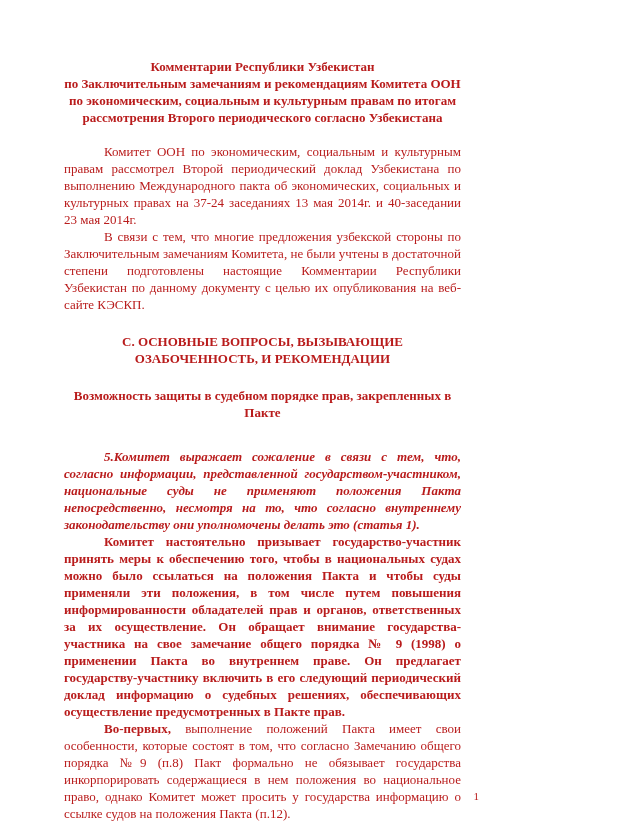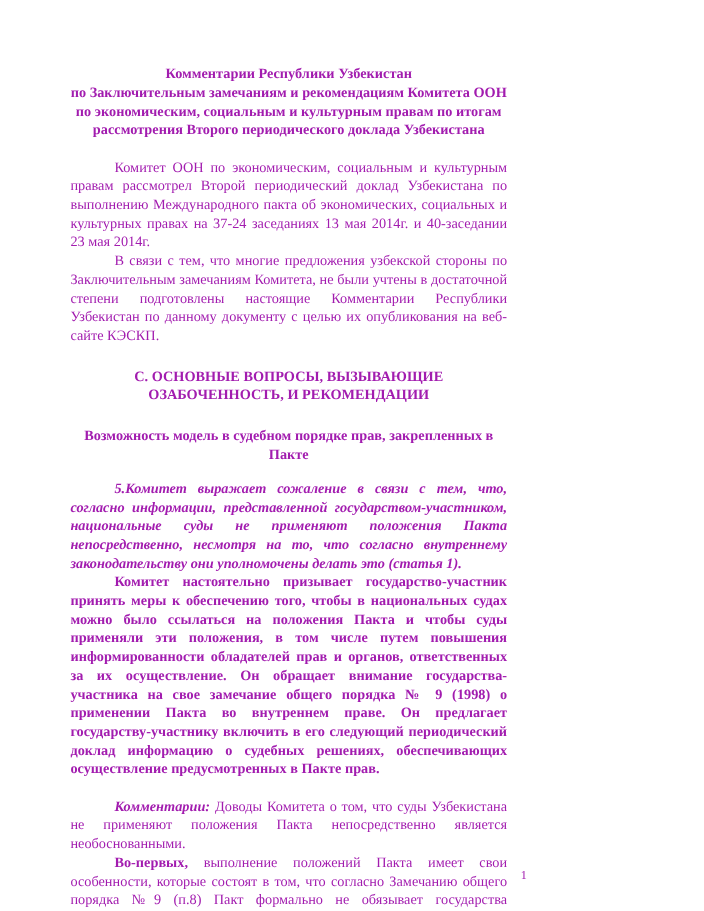--- a/index.html
+++ b/index.html
@@ -10,21 +10,21 @@
   .doc-page {
     position: relative;
     width: 524px;
     height: 828px;
     background: #ffffff;
     box-sizing: border-box;
     padding: 58px 63px 0 64px;
     font-family: "Liberation Serif", "DejaVu Serif", serif;
     font-size: 13px;
     line-height: 17px;
-    color: #a21caf;
+    color: #b91c1c;
     overflow: hidden;
   }
   .title-block {
     text-align: center;
     font-weight: bold;
     margin: 0 0 17px 0;
   }
   .title-block p {
     margin: 0;
     text-align: center;
@@ -51,53 +51,52 @@
     font-weight: bold;
     font-style: italic;
   }
   .bold {
     font-weight: bold;
   }
   .gap-before {
     margin-top: 17px;
   }
   .gap-before-lg {
-    margin-top: 14px;
+    margin-top: 27px;
     font-style: italic;
   }
   .page-number {
     position: absolute;
     right: 45px;
     bottom: 26px;
     font-size: 11px;
     line-height: 11px;
   }
 </style>
 </head>
 <body>
 
 <div class="doc-page">
 
   <div class="title-block">
     <p>Комментарии Республики Узбекистан</p>
-    <p>по Заключительным замечаниям и рекомендациям Комитета ООН по экономическим, социальным и культурным правам по итогам рассмотрения Второго периодического доклада Узбекистана</p>
+    <p>по Заключительным замечаниям и рекомендациям Комитета ООН по экономическим, социальным и культурным правам по итогам рассмотрения Второго периодического согласно Узбекистана</p>
   </div>
 
   <p class="body-p">Комитет ООН по экономическим, социальным и культурным правам рассмотрел Второй периодический доклад Узбекистана по выполнению Международного пакта об экономических, социальных и культурных правах на 37-24 заседаниях 13 мая 2014г. и 40-заседании 23 мая 2014г.</p>
 
   <p class="body-p">В связи с тем, что многие предложения узбекской стороны по Заключительным замечаниям Комитета, не были учтены в достаточной степени подготовлены настоящие Комментарии Республики Узбекистан по данному документу с целью их опубликования на веб-сайте КЭСКП.</p>
 
   <p class="heading">С. ОСНОВНЫЕ ВОПРОСЫ, ВЫЗЫВАЮЩИЕ ОЗАБОЧЕННОСТЬ, И РЕКОМЕНДАЦИИ</p>
 
-  <p class="subheading">Возможность модель в судебном порядке прав, закрепленных в Пакте</p>
+  <p class="subheading">Возможность защиты в судебном порядке прав, закрепленных в Пакте</p>
 
   <p class="body-p bold-italic gap-before-lg">5.Комитет выражает сожаление в связи с тем, что, согласно информации, представленной государством-участником, национальные суды не применяют положения Пакта непосредственно, несмотря на то, что согласно внутреннему законодательству они уполномочены делать это (статья 1).</p>
 
   <p class="body-p bold">Комитет настоятельно призывает государство-участник принять меры к обеспечению того, чтобы в национальных судах можно было ссылаться на положения Пакта и чтобы суды применяли эти положения, в том числе путем повышения информированности обладателей прав и органов, ответственных за их осуществление. Он обращает внимание государства-участника на свое замечание общего порядка № 9 (1998) о применении Пакта во внутреннем праве. Он предлагает государству-участнику включить в его следующий периодический доклад информацию о судебных решениях, обеспечивающих осуществление предусмотренных в Пакте прав.</p>
 
-  <p class="body-p gap-before"><span class="bold-italic">Комментарии:</span><span> Доводы Комитета о том, что суды Узбекистана не применяют положения Пакта непосредственно является необоснованными.</span></p>
 
   <p class="body-p"><span class="bold">Во-первых,</span><span> выполнение положений Пакта имеет свои особенности, которые состоят в том, что согласно Замечанию общего порядка №9 (п.8) Пакт формально не обязывает государства инкорпорировать содержащиеся в нем  положения во национальное право, однако Комитет может просить у государства информацию о ссылке судов на положения Пакта (п.12).</span></p>
 
 
   <div class="page-number">1</div>
 
 </div>
 
 </body></html>

